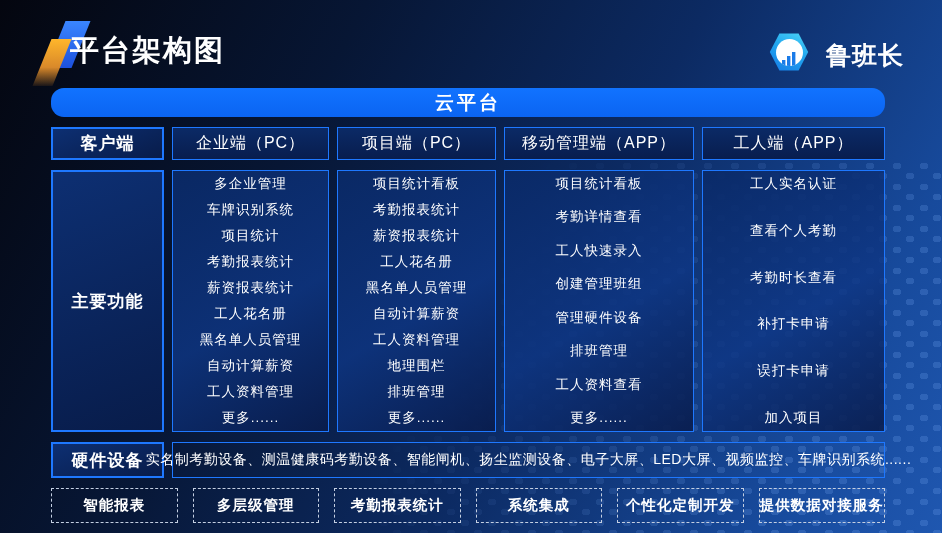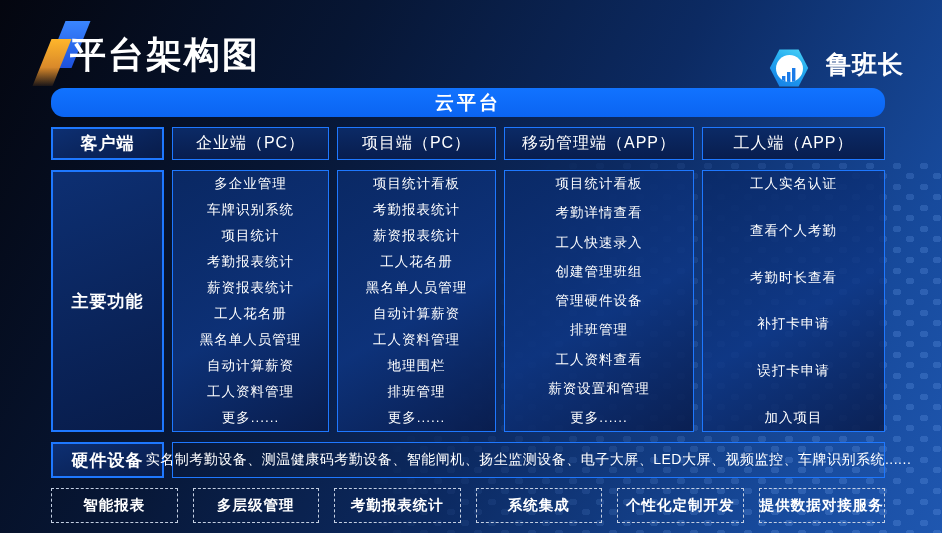--- a/index.html
+++ b/index.html
@@ -24,23 +24,23 @@
   }
 
   
   .topbar { position:absolute; left:0; top:0; width:100%; height:86px; }
   .logo-mark { position:absolute; left:14px; top:8px; width:70px; height:74px; }
   .slash { position:absolute; transform:skewX(-22deg); }
   .slash.blue { left:42px; top:13px; width:25px; height:47px;
     background:linear-gradient(180deg,#3a86ff 0%,#1c50dc 100%); }
   .slash.gold { left:28px; top:31px; width:20px; height:47px;
     background:linear-gradient(180deg,#ffb62b 0%,#d9892a 60%,rgba(150,90,25,0.15) 100%); }
-  .page-title { position:absolute; left:70px; top:31px; font-size:36px; font-weight:bold; letter-spacing:2px; }
+  .page-title { position:absolute; left:70px; top:31px; font-size:29px; font-weight:bold; letter-spacing:2px; }
 
-  .brand { position:absolute; right:38px; top:32px; display:flex; align-items:flex-start; gap:17px;margin-top:16px; }
+  .brand { position:absolute; right:38px; top:32px; display:flex; align-items:flex-end; gap:17px; }
   .hex {
     width:40px; height:40px;
     background:linear-gradient(205deg,#4fd9f8 0%,#22a7ef 45%,#1478e6 100%);
     clip-path:polygon(26% 4%,74% 4%,98% 50%,74% 96%,26% 96%,2% 50%);
     display:flex; align-items:center; justify-content:center;
   }
   .hex-circle { width:27px; height:27px; background:#fff; border-radius:50%;
     display:flex; align-items:flex-end; justify-content:center; overflow:hidden; }
   .brand-name { font-size:25px; font-weight:bold; letter-spacing:1px; }
 
@@ -157,21 +157,20 @@
       <div class="feature-item">更多......</div>
     </div>
   <div class="body-box" style="grid-column:4">
       <div class="feature-item">项目统计看板</div>
       <div class="feature-item">考勤详情查看</div>
       <div class="feature-item">工人快速录入</div>
       <div class="feature-item">创建管理班组</div>
       <div class="feature-item">管理硬件设备</div>
       <div class="feature-item">排班管理</div>
       <div class="feature-item">工人资料查看</div>
-      <div class="feature-item">薪资设置和管理</div>
       <div class="feature-item">更多......</div>
     </div>
   <div class="body-box" style="grid-column:5">
       <div class="feature-item">工人实名认证</div>
       <div class="feature-item">查看个人考勤</div>
       <div class="feature-item">考勤时长查看</div>
       <div class="feature-item">补打卡申请</div>
       <div class="feature-item">误打卡申请</div>
       <div class="feature-item">加入项目</div>
     </div>

